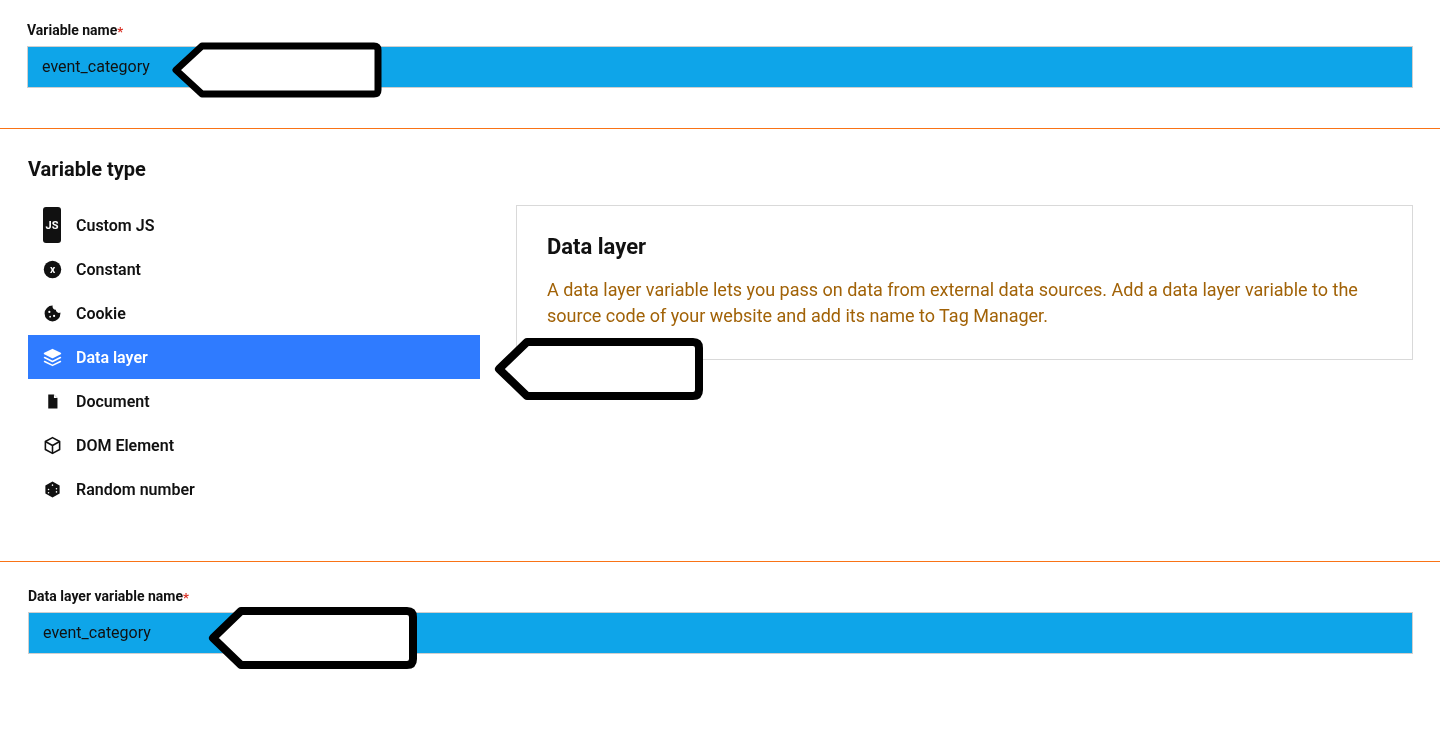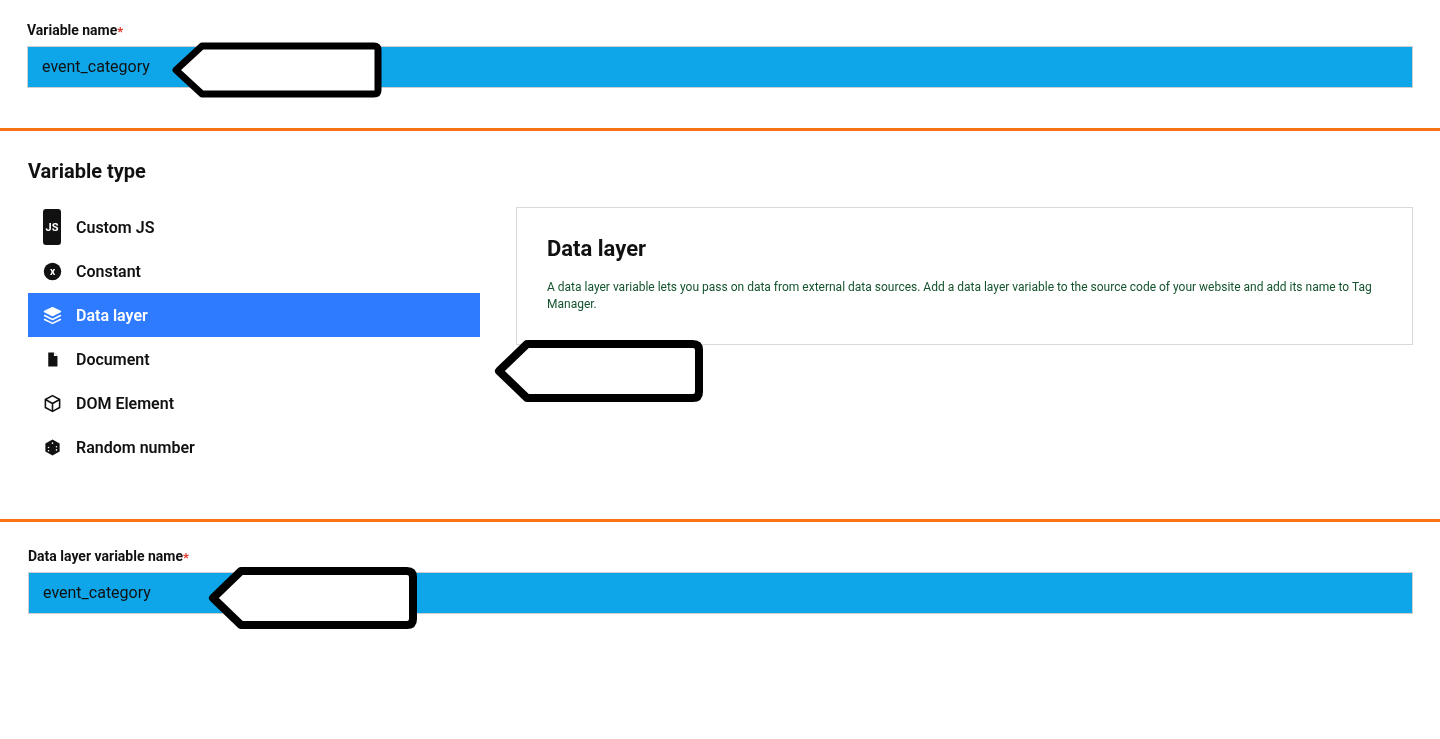--- a/index.html
+++ b/index.html
@@ -8,21 +8,21 @@
     font-family: -apple-system, BlinkMacSystemFont, "Segoe UI", Roboto, Helvetica, Arial, sans-serif;
     color: #111;
     background: #fff;
     width: 1440px;
   }
   .section {
     padding: 24px 27px 28px;
     position: relative;
   }
   .divider {
-    border-top: 3px solid #f97316;
+    border-top: 1px solid #f97316;
     padding-left: 28px;
   }
   .field-label {
     font-size: 14px;
     font-weight: 700;
     color: #111;
     margin-bottom: 8px;
     display: flex;
     align-items: flex-end;
   }
@@ -81,23 +81,23 @@
     border: 1px solid #d9d9d9;
     padding: 28px 30px 30px;
     margin-top: 2px;
   }
   .desc-title {
     font-size: 22px;
     font-weight: 700;
     margin: 0 0 18px;
   }
   .desc-text {
-    font-size: 12px;
+    font-size: 18px;
     line-height: 1.45;
-    color: #14532d;
+    color: #a16207;
     margin: 0;
   }
 
   
   .callout {
     position: absolute;
     pointer-events: none;
   }
   .callout svg { display: block; }
 
@@ -137,20 +137,31 @@
       <div class="type-item">
         <span class="tico">
           <svg width="19" height="19" viewBox="0 0 24 24">
               <circle cx="12" cy="12" r="11" fill="#111"></circle>
               <text x="12" y="16" text-anchor="middle" font-size="13" font-weight="700" fill="#fff">x</text>
             </svg>
         </span>
         <span>Constant</span>
       </div>
 
+      <div class="type-item">
+        <span class="tico">
+          <svg width="19" height="19" viewBox="0 0 24 24" fill="#111">
+              <path d="M12 2a10 10 0 1 0 10 10c0-.4 0-.8-.1-1.2a4 4 0 0 1-5.7-3.6A4 4 0 0 1 12.2 2H12Z"></path>
+              <circle cx="8" cy="10" r="1.4" fill="#fff"></circle>
+              <circle cx="14" cy="15" r="1.4" fill="#fff"></circle>
+              <circle cx="9" cy="16" r="1.1" fill="#fff"></circle>
+            </svg>
+        </span>
+        <span>Cookie</span>
+      </div>
 
       <div class="type-item selected">
         <span class="tico">
           <svg width="19" height="19" viewBox="0 0 24 24" fill="#fff">
               <path d="M12 2 2 7l10 5 10-5-10-5Zm-10 10 10 5 10-5m-20 5 10 5 10-5" stroke="#fff" stroke-width="2" fill="none" stroke-linejoin="round" stroke-linecap="round"></path>
               <path d="M12 2 2 7l10 5 10-5-10-5Z" fill="#fff"></path>
             </svg>
         </span>
         <span>Data layer</span>
       </div>

